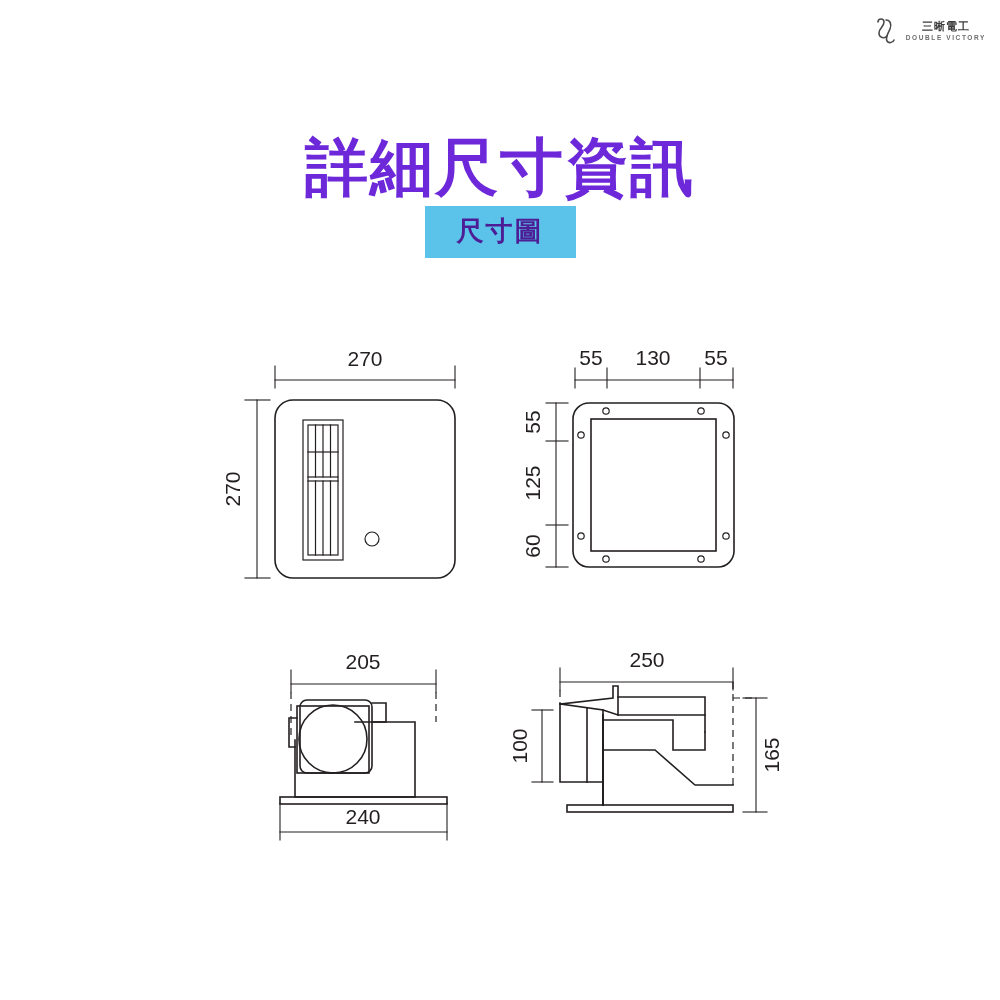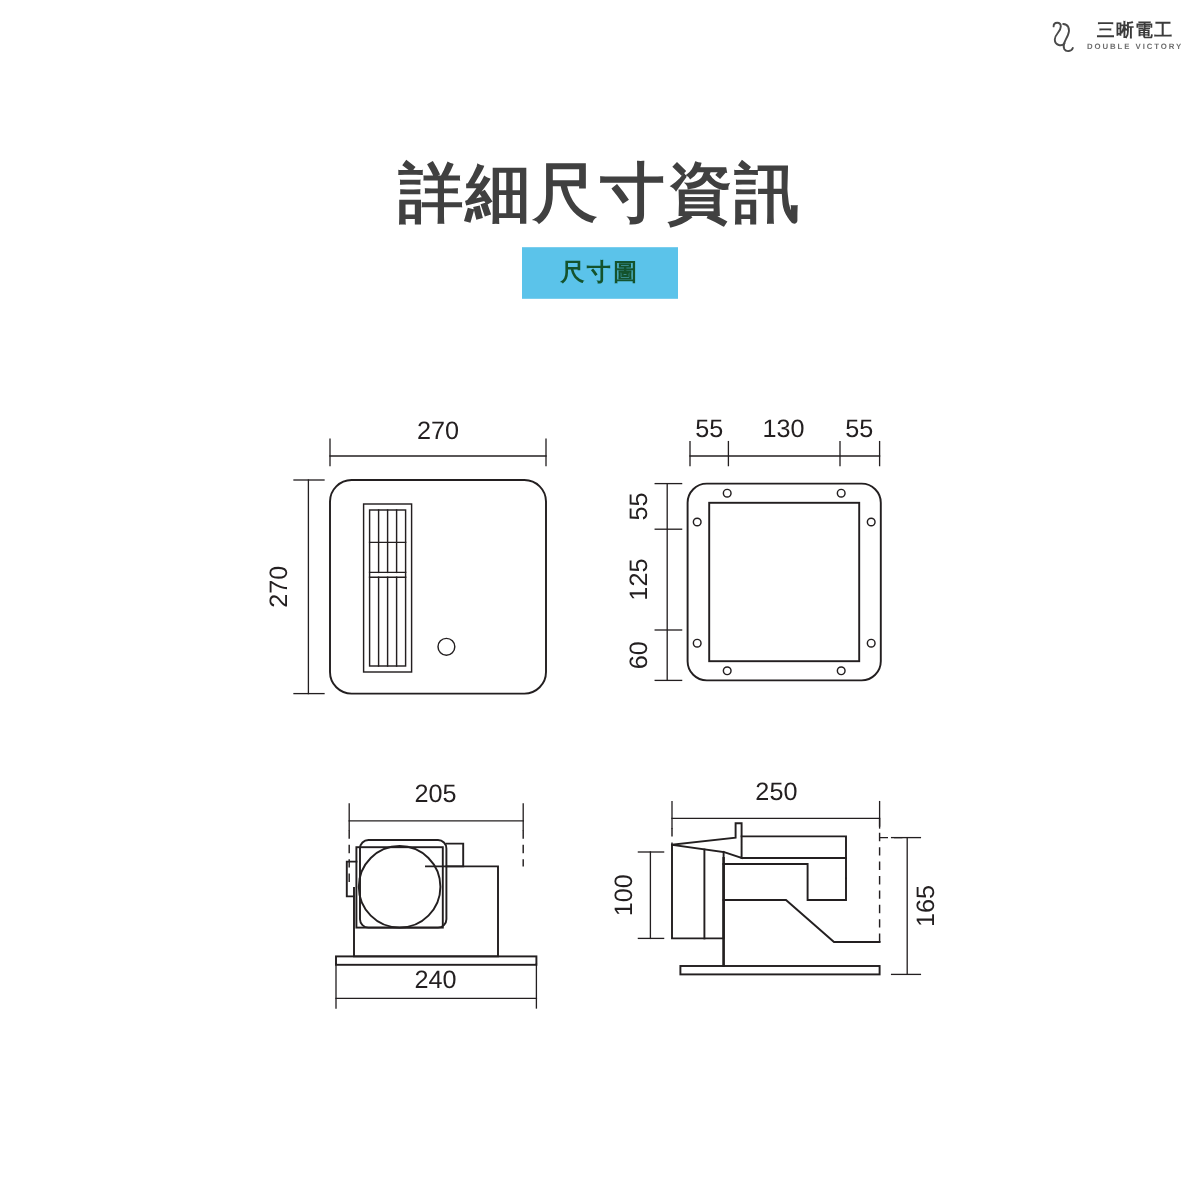--- a/index.html
+++ b/index.html
@@ -36,22 +36,22 @@
     height: 30px;
     flex: 0 0 auto;
   }
   .brand-text {
     display: flex;
     flex-direction: column;
     align-items: center;
     line-height: 1;
   }
   .brand-cn {
-    font-family: Liberation Serif, serif;
-    font-size: 15px;
+    font-family: Liberation Sans, sans-serif;
+    font-size: 11px;
     font-weight: 700;
     letter-spacing: 1px;
     color: #3b3b3b;
   }
   .brand-en {
     font-family: "Liberation Sans", sans-serif;
     font-size: 6.5px;
     font-weight: 700;
     letter-spacing: 1.6px;
     color: #6d6d6d;
@@ -59,38 +59,38 @@
   }
 
   
   .page-title {
     position: absolute;
     left: 0;
     top: 125px;
     width: 1000px;
     text-align: center;
     font-family: "DejaVu Sans", sans-serif;
-    font-size: 54px;
+    font-size: 63px;
     font-weight: 700;
     letter-spacing: 2px;
-    color: #404040;
+    color: #6d28d9;
   }
   .badge-wrap {
     position: absolute;
     left: 0;
     top: 206px;
     width: 1000px;
     text-align: center;
   }
   .badge {
     display: inline-block;
     background: #5bc3ea;
-    color: #14532d;
+    color: #4c1d95;
     font-family: "DejaVu Sans", sans-serif;
-    font-size: 20px;
+    font-size: 27px;
     font-weight: 700;
     letter-spacing: 2px;
     padding: 7px 32px 9px 32px;
   }
 
   
   .drawings {
     position: absolute;
     left: 0;
     top: 0;

